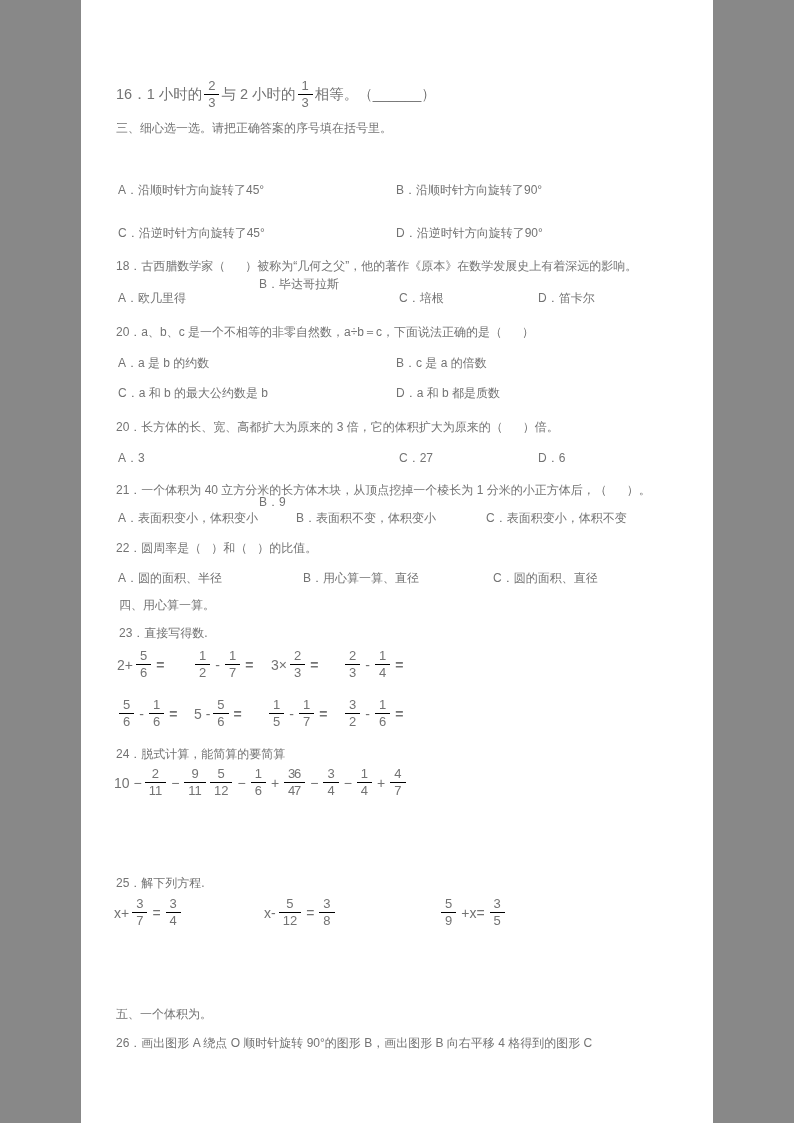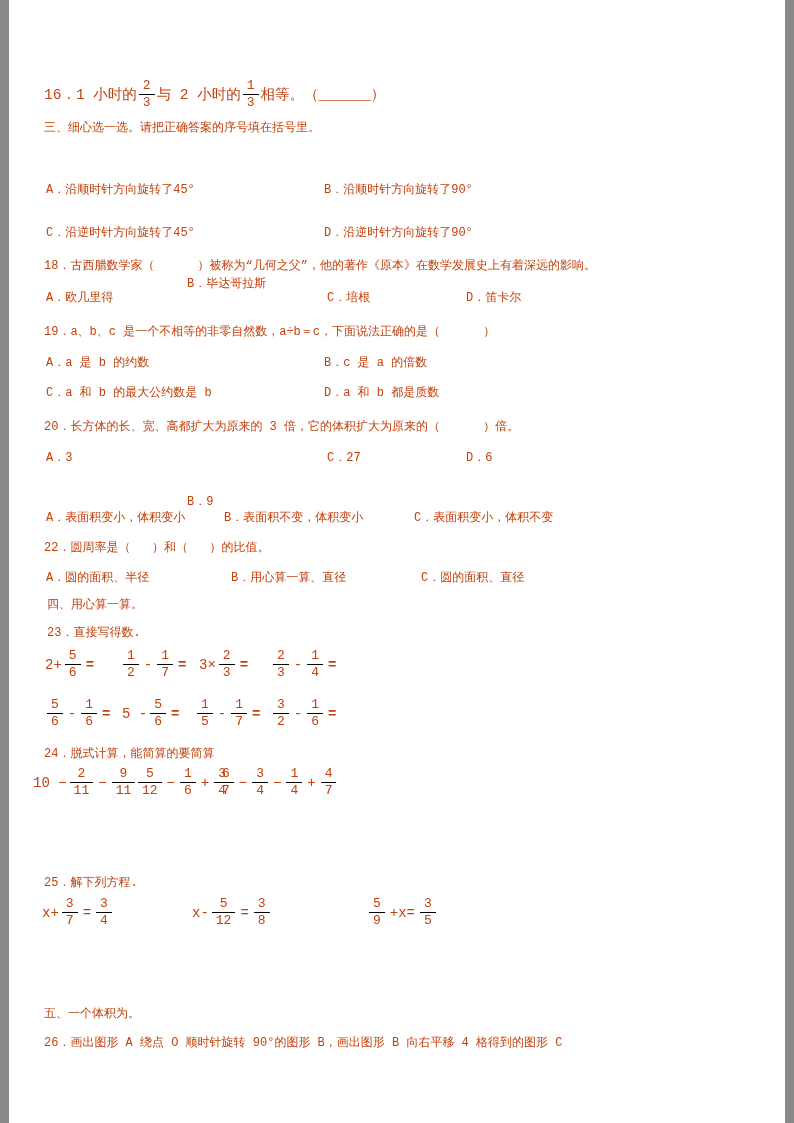--- a/index.html
+++ b/index.html
@@ -1,22 +1,22 @@
 <!DOCTYPE html>
 <html><head>
 <meta charset="utf-8">
 <style>
   html,body{margin:0;padding:0;background:#888;}
   .page{
     position:relative;
-    width:776px;height:1123px;
+    width:632px;height:1123px;
     margin:0 auto;
     background:#ffffff;
-    font-family:Liberation Mono, monospace;
-    color:#c2410c;
+    font-family:Liberation Sans, sans-serif;
+    color:#737373;
     overflow:hidden;
   }
   .line{
     position:absolute;
     font-size:12px;
     white-space:pre;
     line-height:1.2;
   }
   .flexline{
     position:absolute;
@@ -65,32 +65,33 @@
   <div class="line" style="top:183px;left:315px;">B．沿顺时针方向旋转了90°</div>
   <div class="line" style="top:226px;left:37px;">C．沿逆时针方向旋转了45°</div>
   <div class="line" style="top:226px;left:315px;">D．沿逆时针方向旋转了90°</div>
 
   <div class="line" style="top:259px;left:35px;">18．古西腊数学家（      ）被称为“几何之父”，他的著作《原本》在数学发展史上有着深远的影响。</div>
   <div class="line" style="top:291px;left:37px;">A．欧几里得</div>
   <div class="line" style="top:277px;left:178px;">B．毕达哥拉斯</div>
   <div class="line" style="top:291px;left:318px;">C．培根</div>
   <div class="line" style="top:291px;left:457px;">D．笛卡尔</div>
 
-  <div class="line" style="top:325px;left:35px;">19．a、b、c 是一个不相等的非零自然数，a÷b＝c，下面说法正确的是（      ）</div>
+  <div class="line" style="top:325px;left:35px;">20．a、b、c 是一个不相等的非零自然数，a÷b＝c，下面说法正确的是（      ）</div>
   <div class="line" style="top:356px;left:37px;">A．a 是 b 的约数</div>
   <div class="line" style="top:356px;left:315px;">B．c 是 a 的倍数</div>
   <div class="line" style="top:386px;left:37px;">C．a 和 b 的最大公约数是 b</div>
   <div class="line" style="top:386px;left:315px;">D．a 和 b 都是质数</div>
 
   <div class="line" style="top:420px;left:35px;">20．长方体的长、宽、高都扩大为原来的 3 倍，它的体积扩大为原来的（      ）倍。</div>
   <div class="line" style="top:451px;left:37px;">A．3</div>
   <div class="line" style="top:451px;left:178px;margin-top:44px;">B．9</div>
   <div class="line" style="top:451px;left:318px;">C．27</div>
   <div class="line" style="top:451px;left:457px;">D．6</div>
 
+  <div class="line" style="top:483px;left:35px;">21．一个体积为 40 立方分米的长方体木块，从顶点挖掉一个棱长为 1 分米的小正方体后，（      ）。</div>
   <div class="line" style="top:511px;left:37px;">A．表面积变小，体积变小</div>
   <div class="line" style="top:511px;left:215px;">B．表面积不变，体积变小</div>
   <div class="line" style="top:511px;left:405px;">C．表面积变小，体积不变</div>
 
   <div class="line" style="top:541px;left:35px;">22．圆周率是（   ）和（   ）的比值。</div>
   <div class="line" style="top:571px;left:37px;">A．圆的面积、半径</div>
   <div class="line" style="top:571px;left:222px;">B．用心算一算、直径</div>
   <div class="line" style="top:571px;left:412px;">C．圆的面积、直径</div>
 
   <div class="line" style="top:598px;left:38px;">四、用心算一算。</div>
@@ -138,21 +139,21 @@
     <span class="meq">=</span>
   </div>
   <div class="math" style="top:697px;left:262px;">
     <span class="frac"><span class="fn">3</span><span class="fd">2</span></span>
     <span class="mop">-</span>
     <span class="frac"><span class="fn">1</span><span class="fd">6</span></span>
     <span class="meq">=</span>
   </div>
 
   <div class="line" style="top:747px;left:35px;">24．脱式计算，能简算的要简算</div>
-  <div class="math" style="top:766px;left:24px;">
+  <div class="math" style="top:766px;left:33px;">
     <span class="mpre">10 −</span>
     <span class="frac"><span class="fn">2</span><span class="fd">11</span></span>
     <span class="mop">−</span>
     <span class="frac"><span class="fn">9</span><span class="fd">11</span></span>
   </div>
   <div class="math" style="top:766px;left:127px;">
     <span class="frac"><span class="fn">5</span><span class="fd">12</span></span>
     <span class="mop">−</span>
     <span class="frac"><span class="fn">1</span><span class="fd">6</span></span>
     <span class="mop">+</span>

